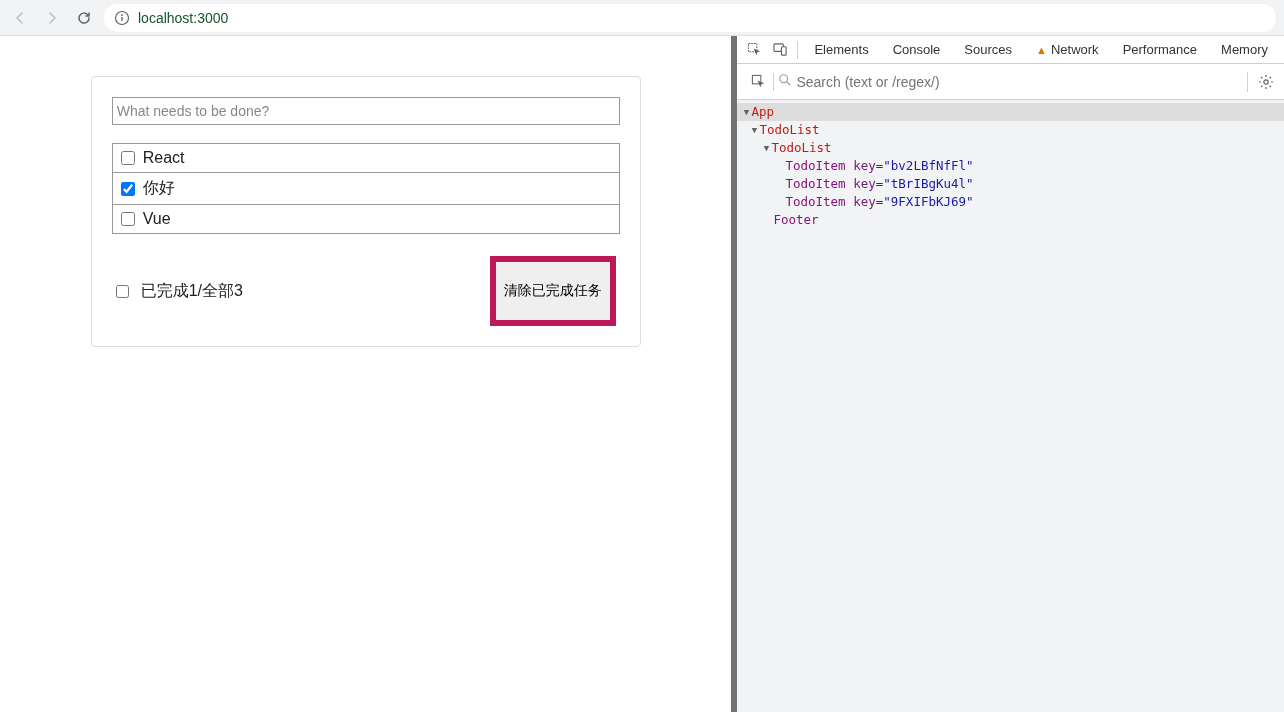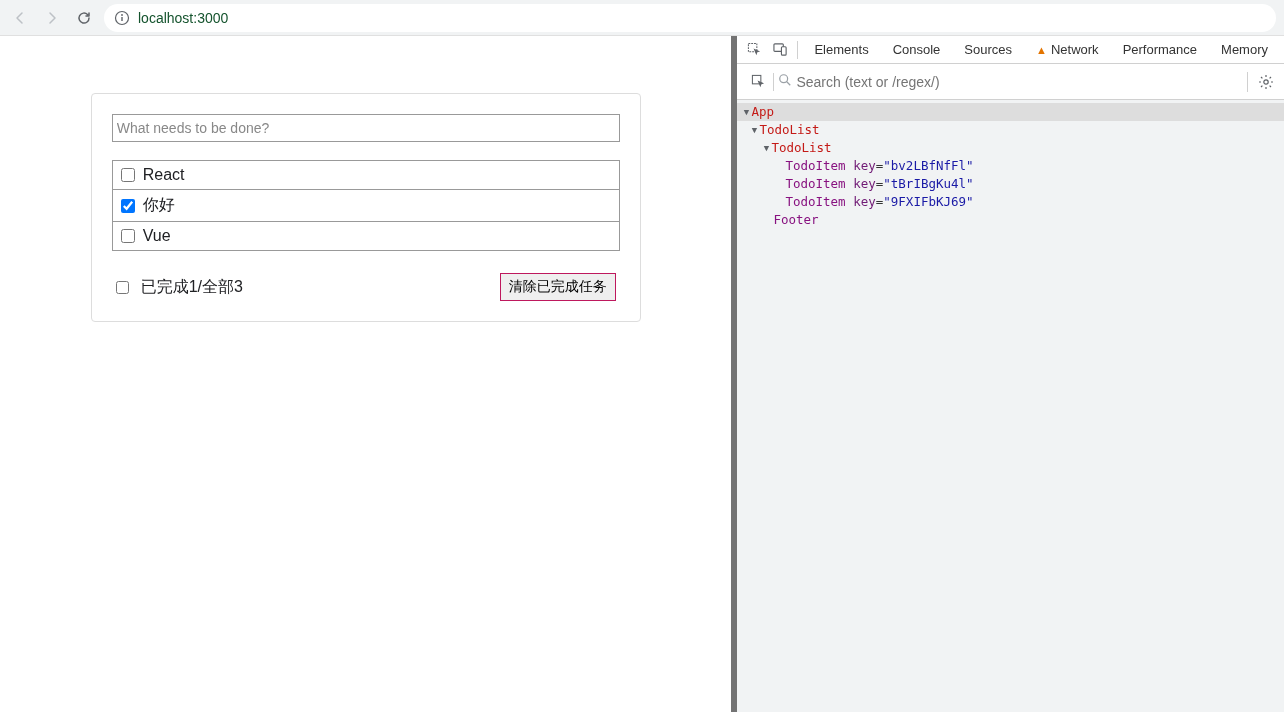--- a/index.html
+++ b/index.html
@@ -11,30 +11,30 @@
 .nav-icon.disabled { color: #bdc1c6; }
 .url-bar { flex: 1; height: 28px; background: #fff; border-radius: 14px; display: flex; align-items: center; padding: 0 10px; gap: 8px; }
 .url-text { font-size: 14px; color: #14532d; }
 
 
 .main-split { display: flex; height: calc(712px - 36px); }
 .page-area { width: 768px; background: #fff; padding-top: 40px; }
 .devtools { flex: 1; border-left: 6px solid #737373; background: #fff; display: flex; flex-direction: column; }
 
 
-.todo-container { width: 550px; margin: 17px auto; border: 1px solid #ddd; border-radius: 4px; padding: 20px; }
+.todo-container { width: 550px; margin: 0 auto; border: 1px solid #ddd; border-radius: 4px; padding: 20px; }
 .todo-input { width: 100%; height: 28px; border: 1px solid #999; padding: 0 4px; font-size: 14px; color: #555; }
 .todo-input::placeholder { color: #888; }
 .todo-list { margin-top: 18px; border: 1px solid #999; }
 .todo-item { display: flex; align-items: center; padding: 5px 8px; border-bottom: 1px solid #999; font-size: 16px; gap: 8px; }
 .todo-item:last-child { border-bottom: none; }
 .todo-item input[type=checkbox] { width: 14px; height: 14px; }
 .footer-row { display: flex; align-items: center; justify-content: space-between; margin-top: 22px; padding: 0 4px; }
 .footer-left { display: flex; align-items: center; gap: 12px; font-size: 16px; }
-.clear-btn { background: #efefef; border: 1px solid #be185d; padding: 4px 8px; font-size: 14px; cursor: pointer; }
+.clear-btn { background: #efefef; border: 6px solid #be185d; padding: 20px 8px; font-size: 14px; cursor: pointer; }
 
 
 .dt-tabs { height: 28px; border-bottom: 1px solid #d0d0d0; display: flex; align-items: center; padding: 0 6px; gap: 4px; font-size: 13px; color: #333; }
 .dt-icon { width: 22px; height: 22px; display: flex; align-items: center; justify-content: center; color: #5f6368; cursor: pointer; }
 .dt-tab { padding: 0 10px; height: 100%; display: flex; align-items: center; cursor: pointer; gap: 4px; }
 .warn-tri { color: #e37400; font-size: 11px; }
 
 
 .dt-search { height: 36px; border-bottom: 1px solid #d0d0d0; display: flex; align-items: center; padding: 0 10px; gap: 4px; }
 .dt-search-input { flex: 1; border: none; outline: none; font-size: 14px; color: #888; background: transparent; }

